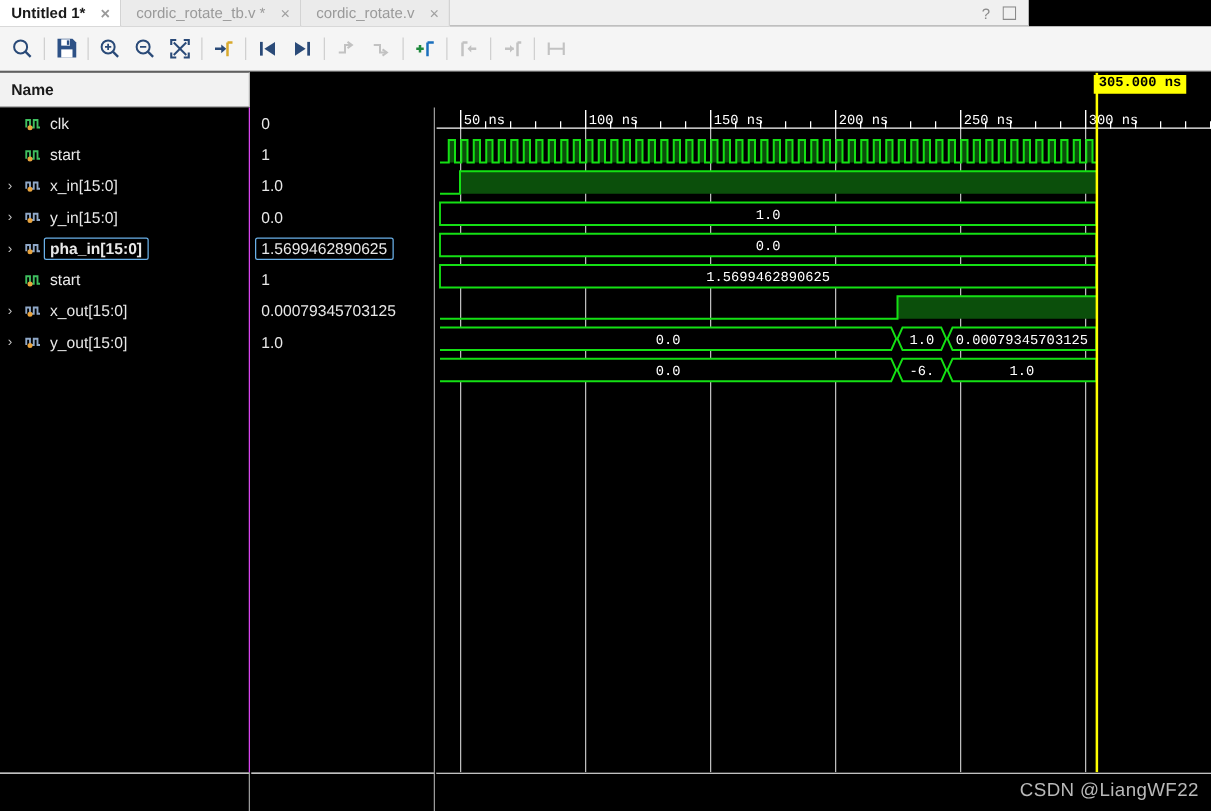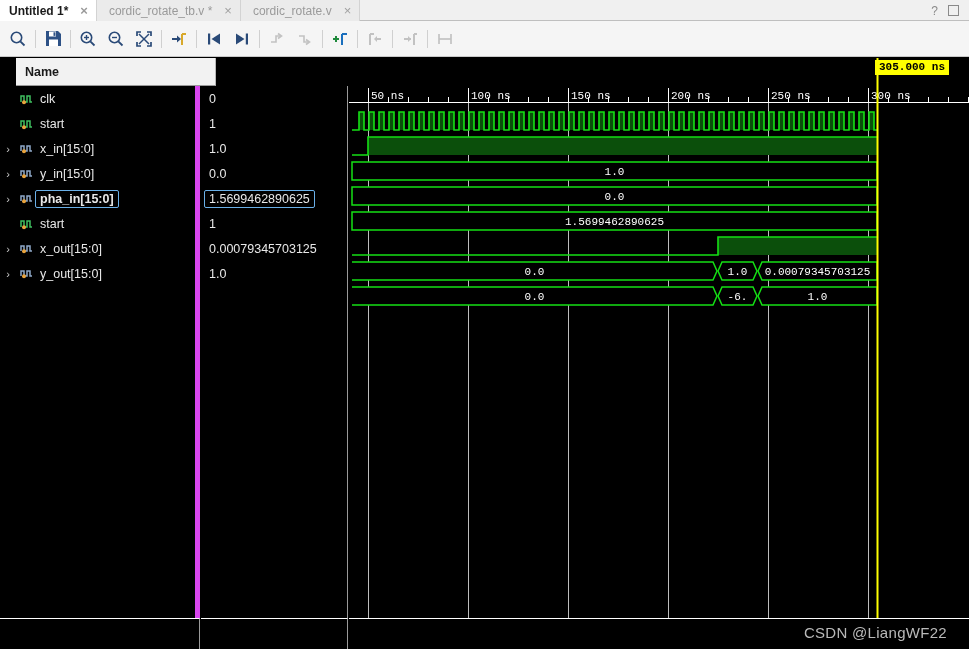--- a/index.html
+++ b/index.html
@@ -6,23 +6,23 @@
   html, body {
     width: 969px; height: 649px;
     background: #000;
     font-family: "Liberation Sans", sans-serif;
     overflow: hidden;
   }
   #app { position: relative; width: 969px; height: 649px; background: #000; }
 
   
   .tabbar {
-    position: absolute; left: 0; top: 0; width: 969px; height: 21px;
+    position: absolute; left: 0; top: 0; width: 823px; height: 21px;
     background: #f0f0f0; border-bottom: 1px solid #bfbfbf;
-    display: flex; align-items: flex-start;
+    display: flex; align-items: center;
   }
   .tab {
     display: flex; align-items: center; height: 21px;
     padding: 0 6px 0 9px; font-size: 12px; white-space: nowrap;
     border-right: 1px solid #d3d3d3;
   }
   .tab.active { background: #ffffff; color: #1a1a1a; font-weight: bold; border-right: 1px solid #d3d3d3; }
   .tab.inactive { background: #ebebeb; color: #9a9a9a; font-weight: normal; padding-left: 12px; }
   .tab-label { margin-right: 10px; }
   .tab-close { color: #a0a0a0; font-size: 13px; line-height: 1; padding: 0 2px; }
@@ -40,35 +40,35 @@
     position: absolute; left: 0; top: 21px; width: 969px; height: 36px;
     background: #f5f5f5; border-bottom: 1px solid #c8c8c8;
     display: flex; align-items: center; padding-left: 4px;
   }
   .tbtn { width: 28px; height: 28px; display: flex; align-items: center; justify-content: center; }
   .tbtn svg { display: block; }
   .tsep { width: 1px; height: 18px; background: #d0d0d0; margin: 0 3px; }
 
   
   .hdrrow {
-    position: absolute; left: 16px; top: 58px; width: 348px; height: 28px;
+    position: absolute; left: 0; top: 58px; width: 348px; height: 28px;
     display: flex;
   }
   .hdr {
     background: #f2f2f2; border-right: 1px solid #b8b8b8; border-bottom: 1px solid #9a9a9a;
     display: flex; align-items: center; padding-left: 9px;
     font-size: 12.5px; font-weight: bold; color: #1a1a1a;
   }
   .hdr-name { width: 200px; }
   .hdr-value { width: 148px; }
 
   
   .namepane {
     position: absolute; left: 0; top: 86px; width: 200px; height: 532px;
-    background: #000; border-right: 5px solid #d946ef;
+    background: #000; border-right: 1px solid #d946ef;
   }
   .valuepane {
     position: absolute; left: 201px; top: 86px; width: 147px; height: 532px;
     background: #000; border-right: 1px solid #9a9a9a;
   }
   .botdiv-left {
     position: absolute; left: 0; top: 618px; width: 200px; height: 31px;
     background: #000; border-top: 1px solid #ffffff; border-right: 1px solid #9a9a9a;
   }
   .botdiv-mid {
@@ -105,21 +105,21 @@
   }
   .wavesvg { position: absolute; left: 0; top: 0; }
 
   .marker-label {
     position: absolute; background: #ffff00; color: #000;
     font-family: "Liberation Mono", monospace; font-size: 11px; font-weight: bold;
     padding: 1px 4px; line-height: 13px; white-space: nowrap;
   }
 
   .watermark {
-    position: absolute; right: 22px; bottom: 8px;
+    position: absolute; right: 10px; bottom: 8px;
     color: #b9b9b9; font-size: 15px; letter-spacing: 0.3px;
   }
 </style>
 </head>
 <body>
 
 <div id="app">
 
   <div class="tabbar">
     <div class="tab active">

